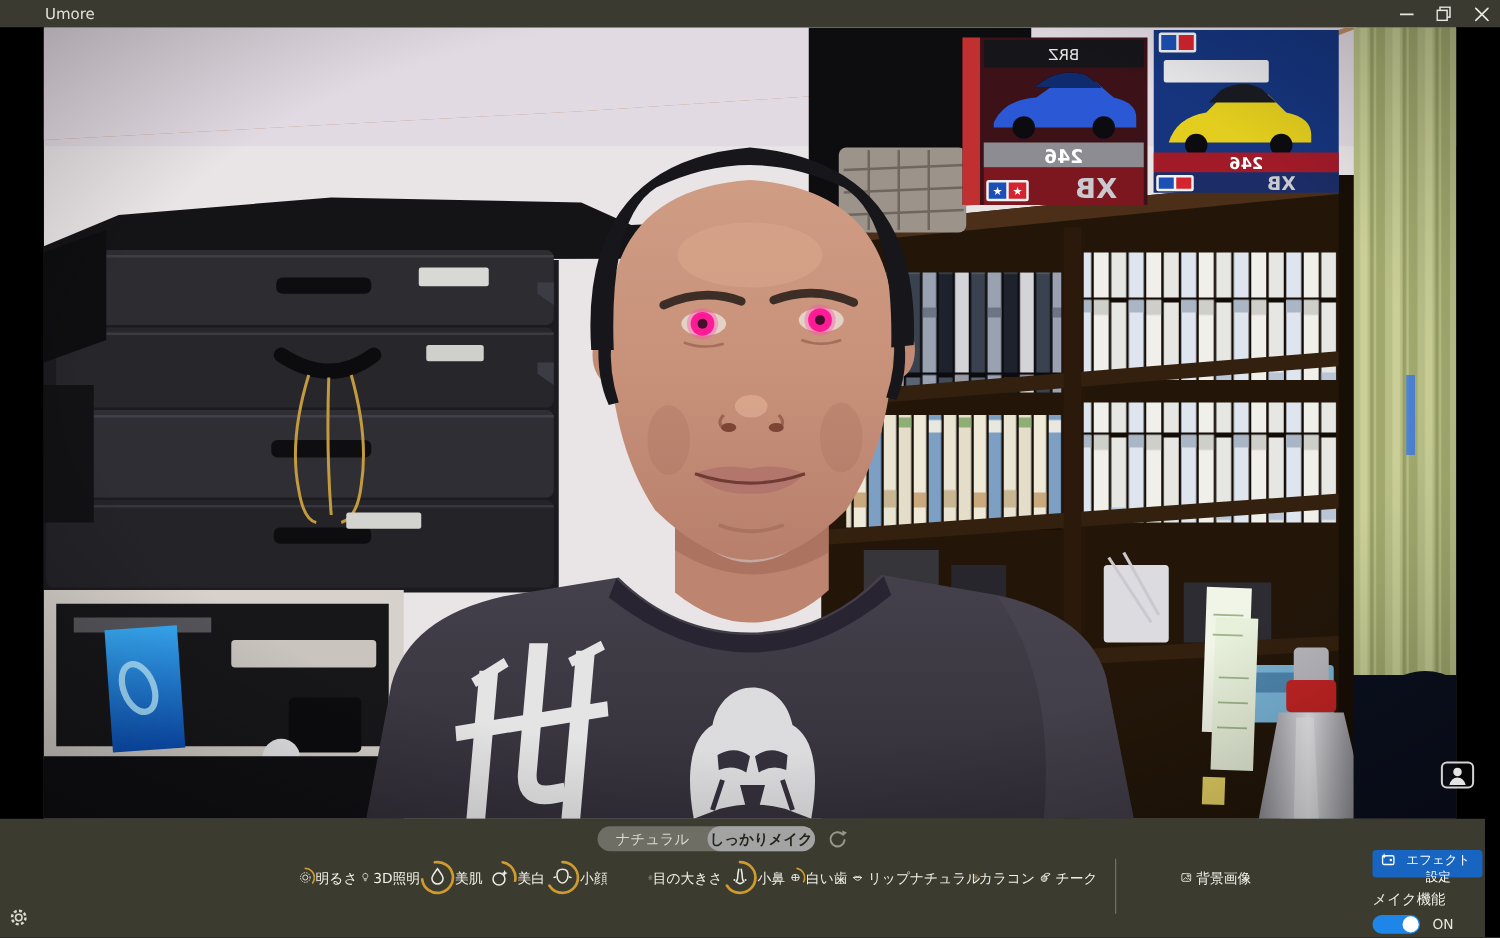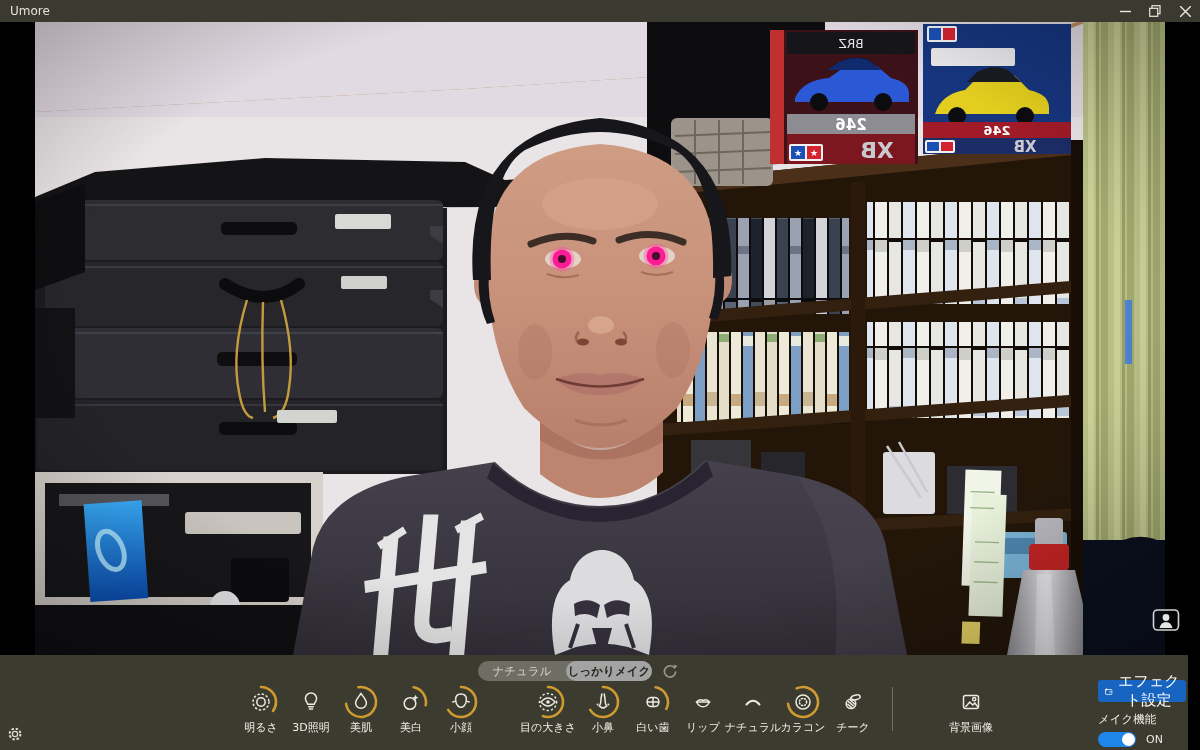--- a/index.html
+++ b/index.html
@@ -1,48 +1,48 @@
 <!DOCTYPE html>
 <html><head>
 <meta charset="utf-8">
 <style>
   html,body{margin:0;padding:0;background:#000;}
   *{box-sizing:border-box;}
   body{font-family:"DejaVu Sans","Liberation Sans",sans-serif;}
   #app{position:relative;width:1200px;height:750px;overflow:hidden;background:#000;}
 
   
-  #titlebar{position:absolute;left:0;top:0;width:1200px;height:22px;background:#3a3a30;display:flex;align-items:center;}
+  #titlebar{position:absolute;left:0;top:0;width:1200px;height:22px;background:#3a3a30;display:flex;align-items:center;padding-left:26px;}
   #titlebar .title{color:#e3e2d8;font-size:12px;padding-left:10px;flex:1;}
   .winbtn{width:30px;height:22px;display:flex;align-items:center;justify-content:center;cursor:default;}
   .winbtn svg{display:block;}
 
   
   #video-area{position:absolute;left:0;top:22px;width:1200px;height:633px;background:#000;}
   #scene{position:absolute;left:35px;top:0;width:1130px;height:633px;}
   #pip{position:absolute;left:1152px;top:586px;width:28px;height:24px;}
 
   
   #toolbar{position:absolute;left:0;top:655px;width:1188px;height:95px;background:#3b3b30;}
   #preset-pills{position:absolute;left:478px;top:6px;height:20px;display:flex;align-items:center;}
   .pillgroup{position:relative;display:flex;height:20px;background:#6e6e65;border-radius:10px;}
   .pill{height:20px;display:flex;align-items:center;justify-content:center;font-size:11.5px;border-radius:10px;padding:0 16px;}
   .pill.unsel{color:#d9d9d0;width:88px;padding:0;}
   .pill.sel{background:#a3a3a3;color:#24241d;width:86px;padding:0;font-weight:bold;}
   #reset-btn{margin-left:8px;width:20px;height:20px;display:flex;align-items:center;justify-content:center;}
 
   #filter-row{position:absolute;left:236px;top:30px;display:flex;align-items:flex-start;}
-  .fbtn{display:flex;flex-direction:column;align-items:center;width:50px;cursor:default;}
+  .fbtn{display:flex;flex-direction:row;align-items:center;width:50px;cursor:default;}
   .fbtn.wide{width:60px;margin-left:32px;}
   .fbtn .ficon{width:34px;height:34px;}
   .fbtn .flabel{margin-top:1px;font-size:11px;color:#f2f2ea;white-space:nowrap;}
   .vdivider{width:1px;height:44px;background:#70706a;margin:0 16px 0 14px;align-self:flex-start;margin-top:2px;}
 
   #right-panel{position:absolute;left:1098px;top:25px;width:95px;}
-  #fx-btn{display:flex;align-items:center;justify-content:center;gap:5px;width:88px;height:22px;background:#1765c0;border:none;border-radius:3px;color:#fff;font-size:15px;cursor:default;}
+  #fx-btn{display:flex;justify-content:center;gap:5px;width:88px;height:22px;background:#1765c0;border:none;border-radius:3px;color:#fff;font-size:10px;cursor:default;}
   #makeup-label{margin-top:10px;font-size:11.5px;color:#eeeee6;}
   #toggle-row{margin-top:5px;display:flex;align-items:center;gap:10px;}
   #toggle{position:relative;width:38px;height:15px;background:#1d86e8;border-radius:8px;}
   #toggle .knob{position:absolute;right:1px;top:1px;width:13px;height:13px;border-radius:50%;background:#fff;}
   #toggle-state{font-size:11px;color:#e8e8e0;}
   #gear-btn{position:absolute;left:7px;top:71px;width:16px;height:16px;}
 </style>
 </head>
 <body>
 

